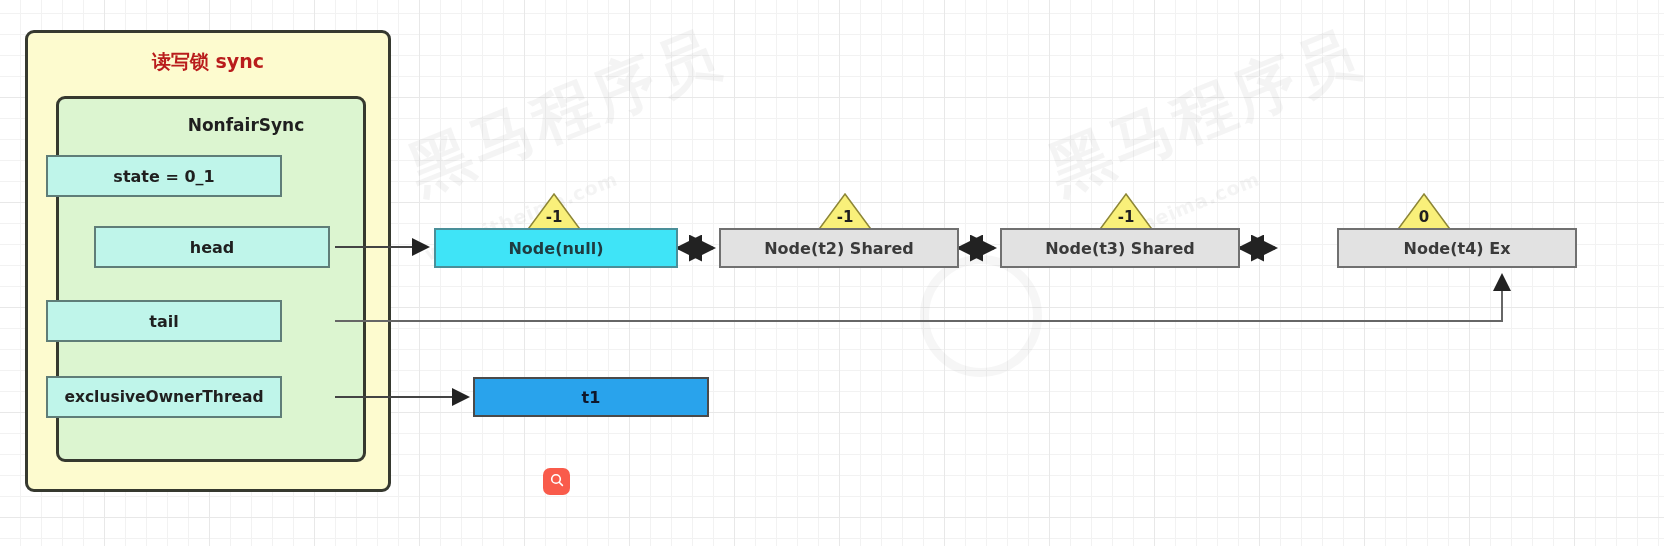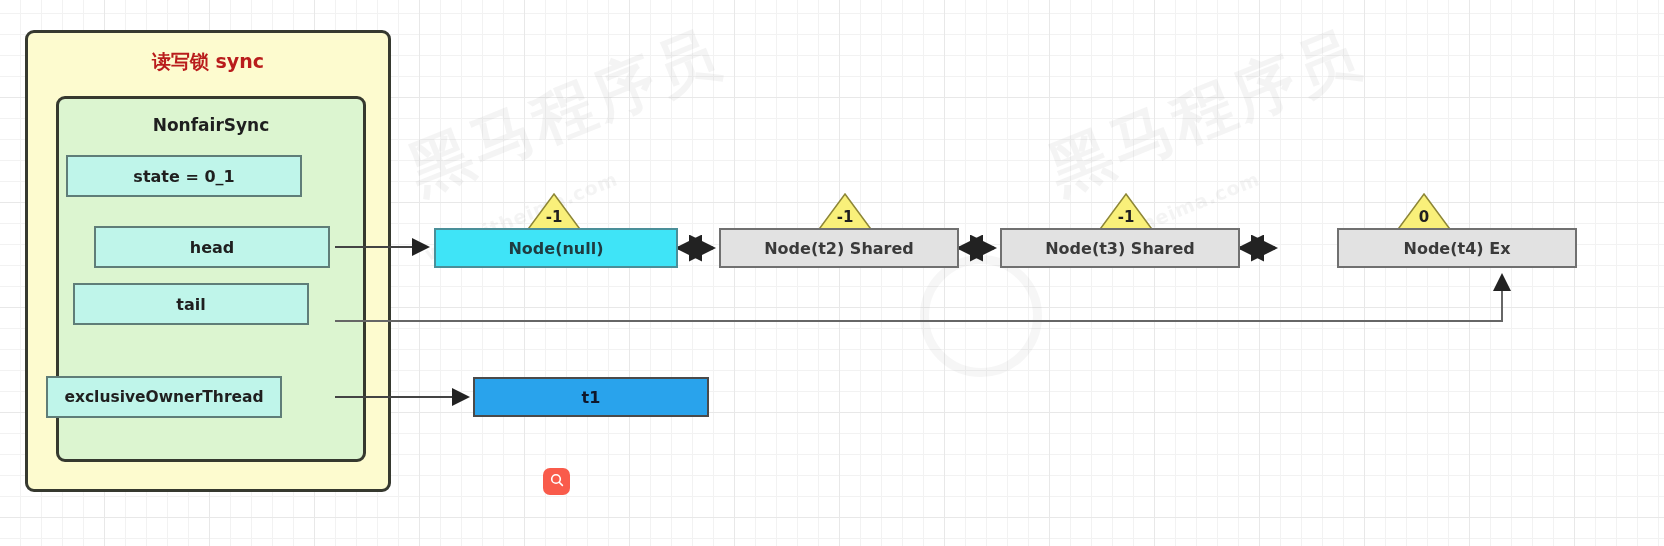--- a/index.html
+++ b/index.html
@@ -79,41 +79,42 @@
   }
   .inner-title {
     position: absolute;
     left: 0; top: 16px;
     width: 100%;
     text-align: center;
     font-size: 17px;
     font-weight: bold;
     color: #1f1f1f;
     font-family: "DejaVu Sans", sans-serif;
+    padding-left: 35px;
   }
   
   .field {
     position: absolute;
     left: 46px;
     width: 236px;
     height: 42px;
     background: #bff5ea;
     border: 2px solid #5f7d78;
     box-sizing: border-box;
     display: flex;
     align-items: center;
     justify-content: center;
     font-size: 16px;
     font-weight: bold;
     color: #1f1f1f;
     font-family: "DejaVu Sans", sans-serif;
   }
-  .field-state { top: 155px; margin-left: 20px; }
+  .field-state { top: 155px; }
   .field-head  { top: 226px; margin-left: 48px; }
-  .field-tail  { top: 283px; margin-left: 27px; }
+  .field-tail  { top: 300px; }
   .field-owner { top: 376px; font-size: 15.5px; }
 
   
   .node {
     position: absolute;
     height: 40px;
     top: 228px;
     border: 2px solid #707070;
     box-sizing: border-box;
     display: flex;

